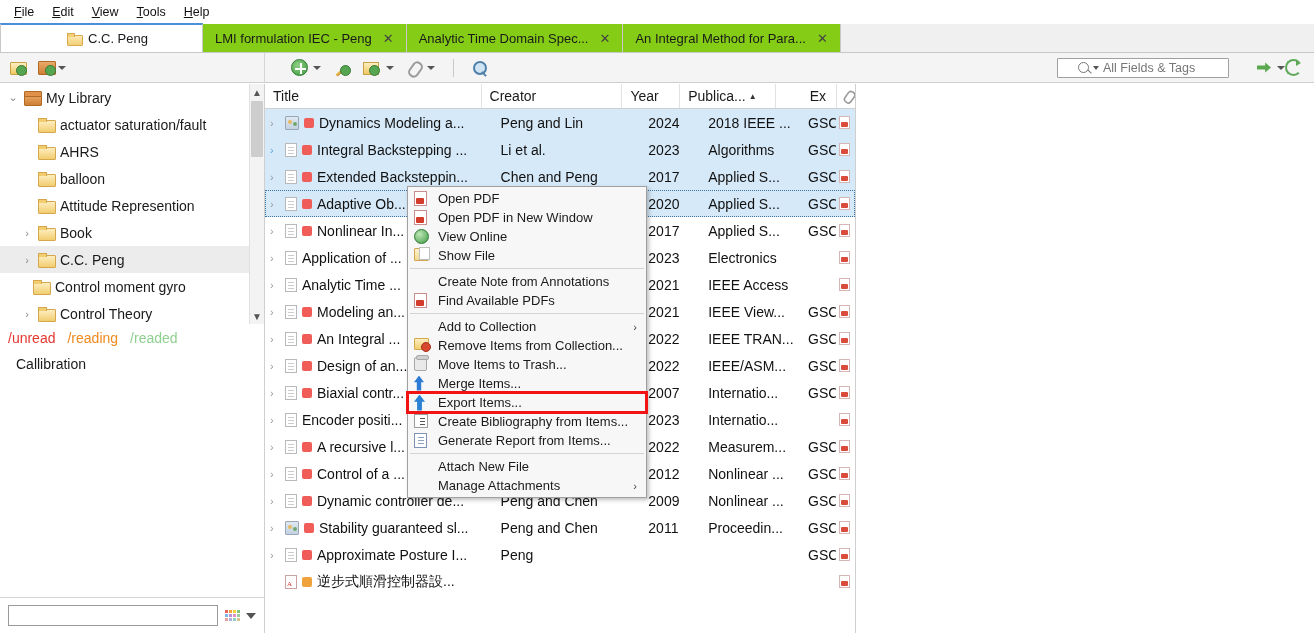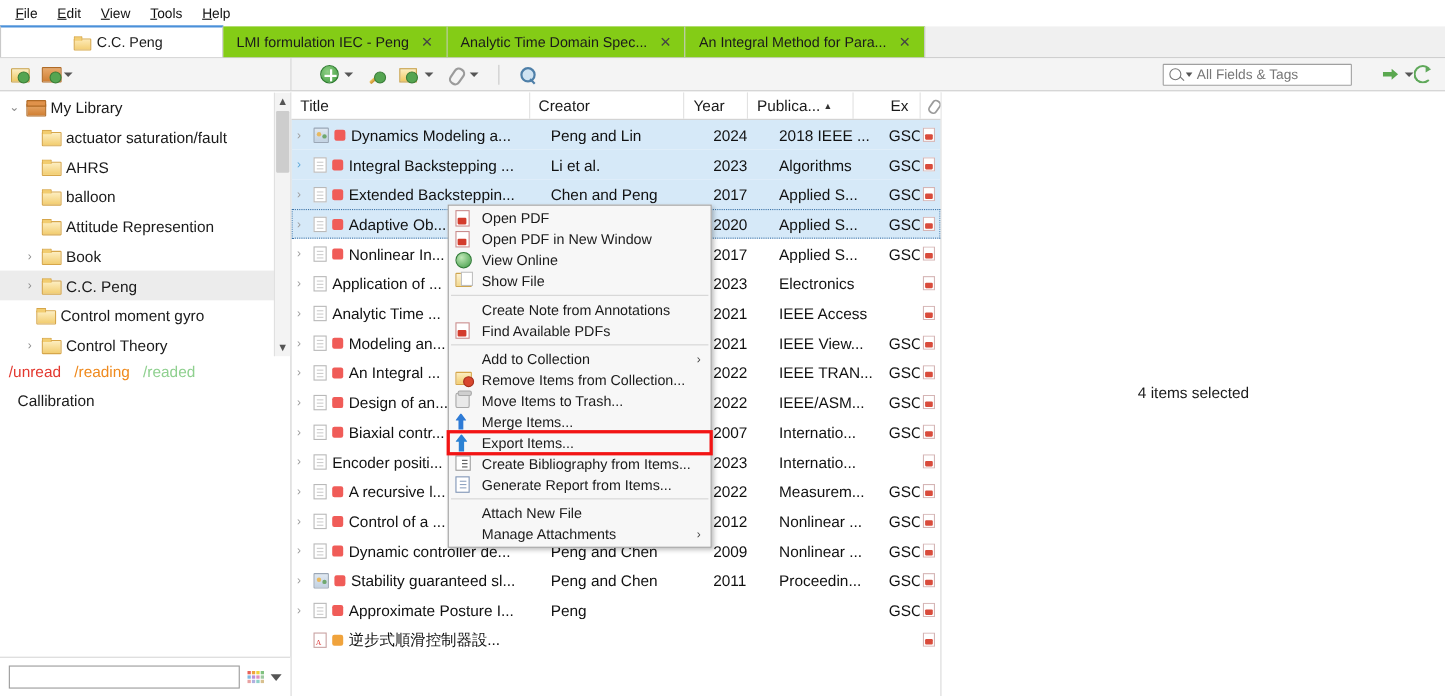--- a/index.html
+++ b/index.html
@@ -61,21 +61,21 @@
   }
   .tb-left{ width:265px; display:flex; align-items:center; gap:10px; padding-left:10px;
             border-right:1px solid #d5d5d5; height:100%;}
   .tb-mid{ flex:1; display:flex; align-items:center; gap:12px; padding-left:20px; }
   .tb-right{ display:flex; align-items:center; padding-right:12px; }
   .caret{ width:0;height:0;border-left:4px solid transparent;border-right:4px solid transparent;
           border-top:4px solid #555; margin-left:2px;}
   .sep-v{ width:1px; height:18px; background:#c9c9c9; margin:0 6px; }
   .searchbox{
     width:172px;height:20px;border:1px solid #a0a0a0;background:#fff;border-radius:1px;
-    display:flex;align-items:center;gap:4px;padding:0 5px;font-size:12.5px;color:#777;
+    display:flex;align-items:center;gap:4px;padding:0 20px;font-size:12.5px;color:#777;
   }
   .searchbox .magnifier{ width:11px;height:11px;border:1.4px solid #777;border-radius:50%;position:relative;flex:0 0 auto;}
   .searchbox .magnifier:after{content:"";position:absolute;width:5px;height:1.4px;background:#777;transform:rotate(45deg);right:-4px;bottom:0px;}
   .searchbox .cr{ width:0;height:0;border-left:3.5px solid transparent;border-right:3.5px solid transparent;border-top:4px solid #555;}
 
   
   .main{ position:absolute; top:84px; left:0; right:0; bottom:0; display:flex; }
   .left-pane{ width:265px; border-right:1px solid #cfcfcf; display:flex; flex-direction:column; background:#fff;}
   .coll-tree{ flex:0 0 240px; position:relative; overflow:hidden; }
   .coll-row{
@@ -644,23 +644,20 @@
           <div class="cell c-year"></div>
           <div class="cell c-pub"></div>
           <div class="cell c-ex"></div>
           <div class="cell c-att">
             <span class="att-mini"></span>
           </div>
         </div>
       </div>
   </div>
 
-  <div class="right-pane">
-    <div>4 items selected</div>
-  </div>
 </div>
 
 <div class="ctxmenu" id="ctxmenu">
     <div class="mrow">
       <span class="micon">
         <span class="mi-pdf"></span>
       </span>
       <span class="mlabel">Open PDF</span>
     </div>
     <div class="mrow">

